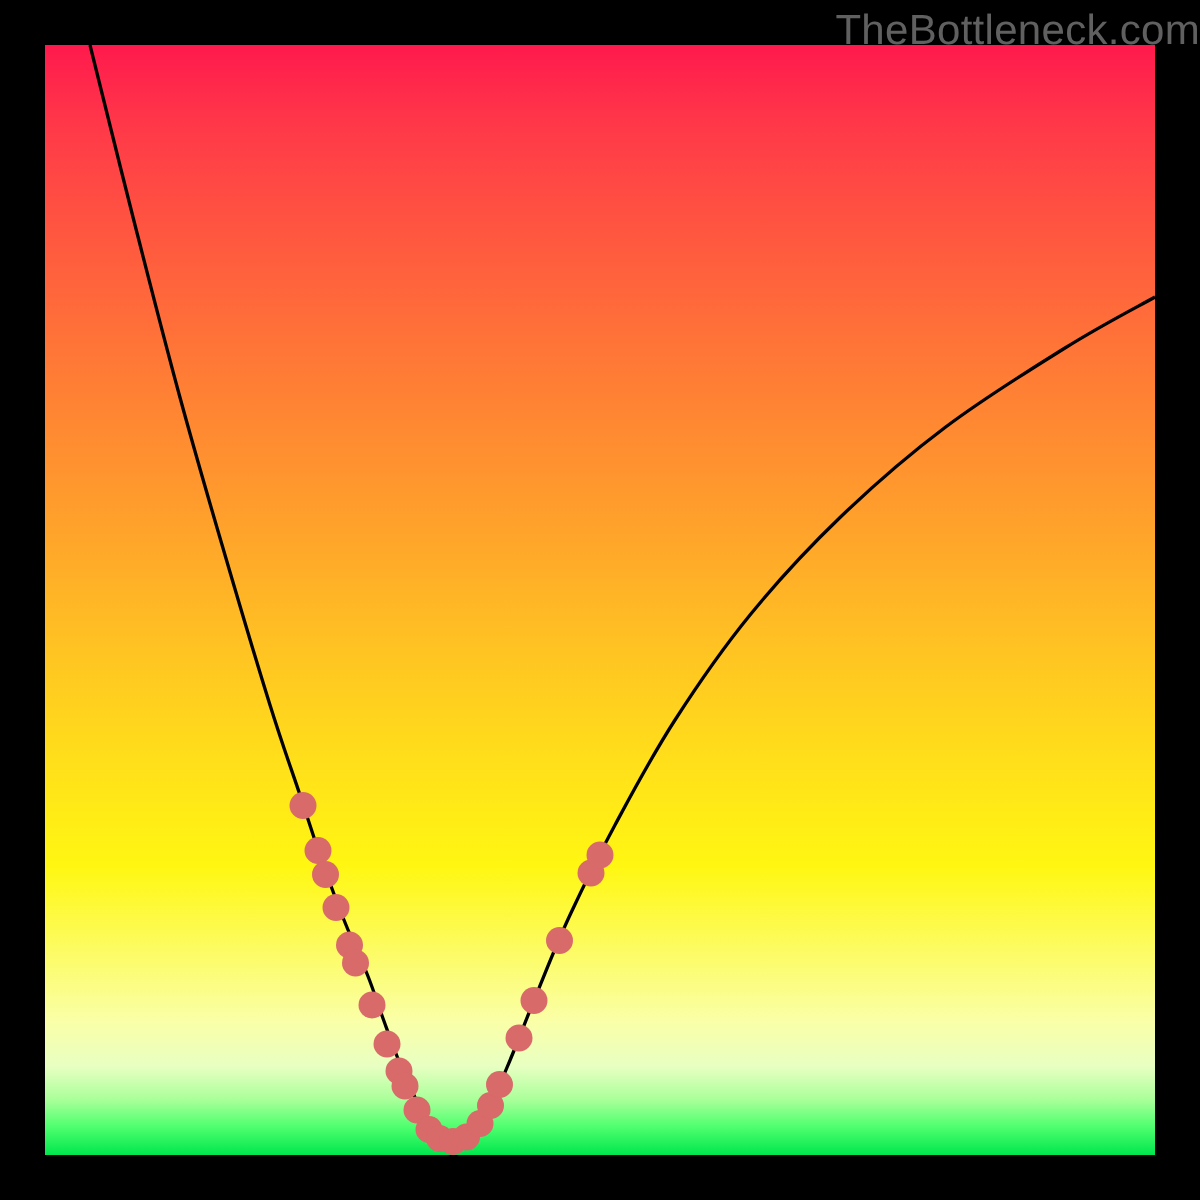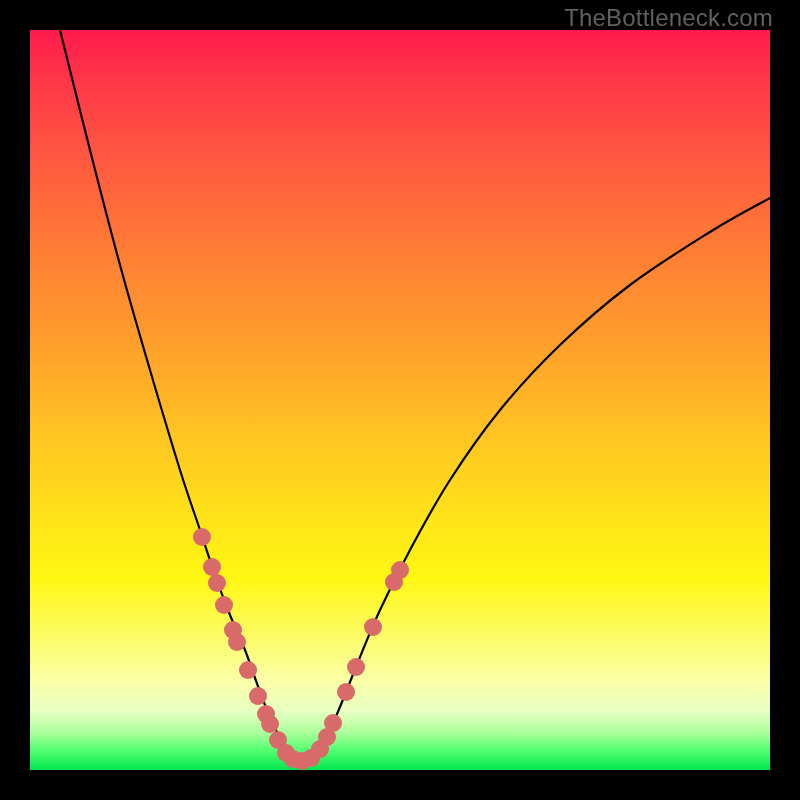--- a/index.html
+++ b/index.html
@@ -43,23 +43,23 @@
       #faffa8 88%,
       #e8ffc2 92%,
       #aaff9a 95%,
       #4dff6e 97.5%,
       #00e64d 100%
     );
   }
   .watermark {
     position: absolute;
     top: 4px;
-    right: 27px;
+    right: 0;
     color: #606060;
-    font-size: 24px;
+    font-size: 28px;
     font-weight: 500;
     letter-spacing: 0.2px;
     user-select: none;
   }
   svg.curve {
     position: absolute;
     inset: 0;
     width: 740px;
     height: 740px;
   }

